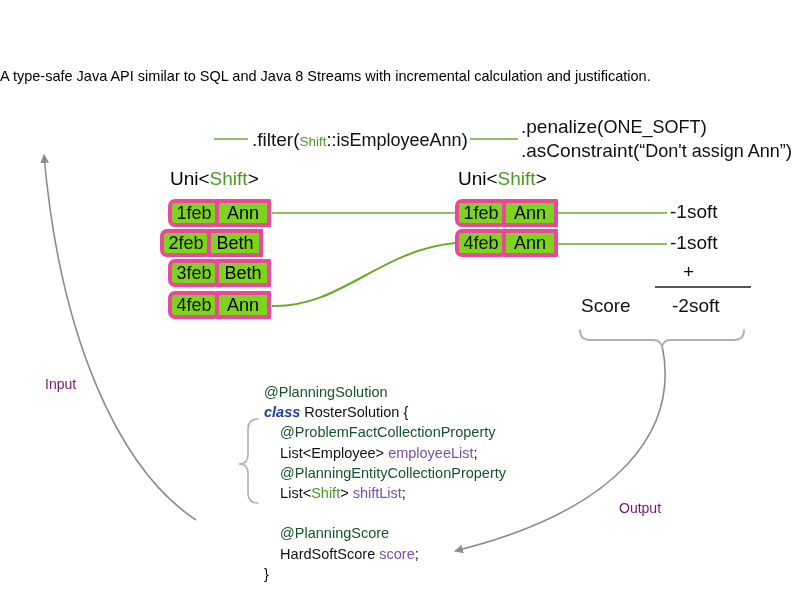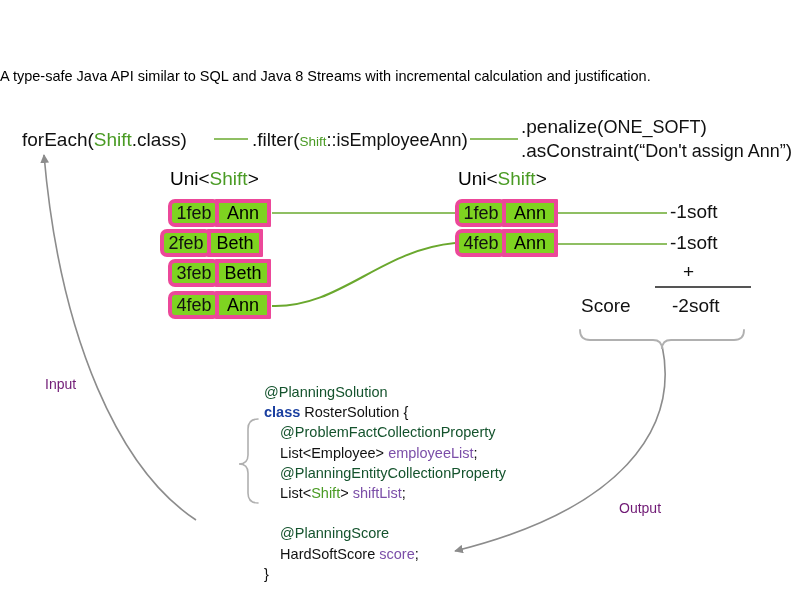--- a/index.html
+++ b/index.html
@@ -152,21 +152,21 @@
   #java-code {
     position: absolute;
     left: 264px;
     top: 382px;
     font-size: 14.5px;
     line-height: 20.2px;
     white-space: pre;
     color: #111111;
   }
   .ann  { color: #14532d; }
-  .kw   { color: #1a3fa0; font-weight: bold; }
+  .kw   { color: #1a3fa0; font-weight: bold; font-style: italic; }
   .var  { color: #7b4ea8; }
   .typ-green { color: #4a9b24; }
   .blank-line { display: block; height: 20.2px; }
   .code-line { display: block; }
 </style>
 </head>
 <body>
 
 <div id="stage">
 
@@ -195,21 +195,20 @@
   <div class="gline" style="left:470px; top:138px; width:48px;"></div>
 
   <div class="gline" style="left:272px; top:212px; width:185px;"></div>
 
   <div class="gline" style="left:557px; top:212px; width:110px;"></div>
 
   <div class="gline" style="left:557px; top:243px; width:110px;"></div>
 
   <div class="abs" id="page-subtitle">A type-safe Java API similar to SQL and Java 8 Streams with incremental calculation and justification.</div>
 
-  <div class="abs pipeline-text" id="forEach-expr"><span>forEach(</span><span class="green-id">Shift</span><span>.class)</span></div>
 
   <div class="abs pipeline-text" id="filter-expr"><span>.filter(</span><span class="green-id-sm">Shift</span><span class="sm">::isEmployeeAnn</span><span>)</span></div>
 
   <div class="abs pipeline-text" id="penalize-expr"><span>.penalize(</span><span class="sm">ONE_SOFT</span><span>)</span></div>
 
   <div class="abs pipeline-text" id="asconstraint-expr"><span>.asConstraint(</span><span class="sm">“Don't assign Ann”</span><span>)</span></div>
 
   <div class="abs uni-label" id="uni-label-left"><span>Uni&lt;</span><span class="green-id">Shift</span><span>&gt;</span></div>
 
   <div class="abs uni-label" id="uni-label-right"><span>Uni&lt;</span><span class="green-id">Shift</span><span>&gt;</span></div>

